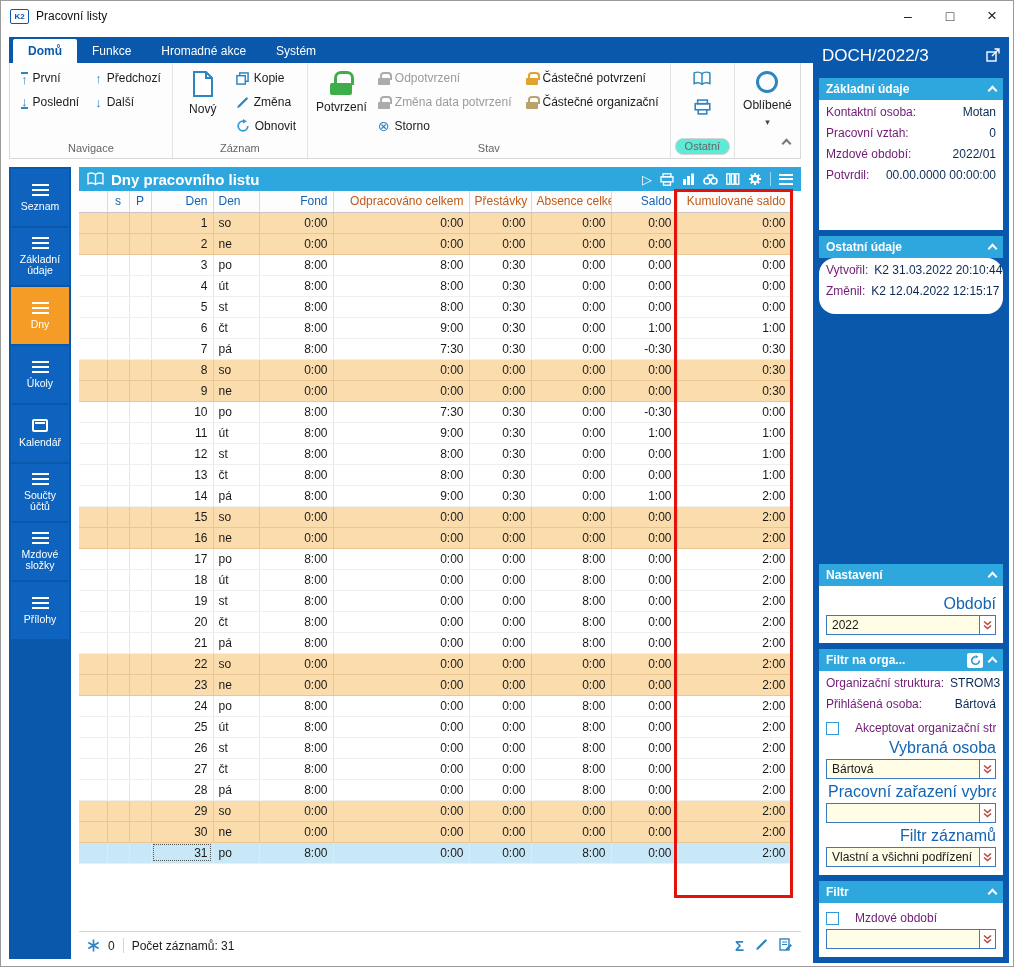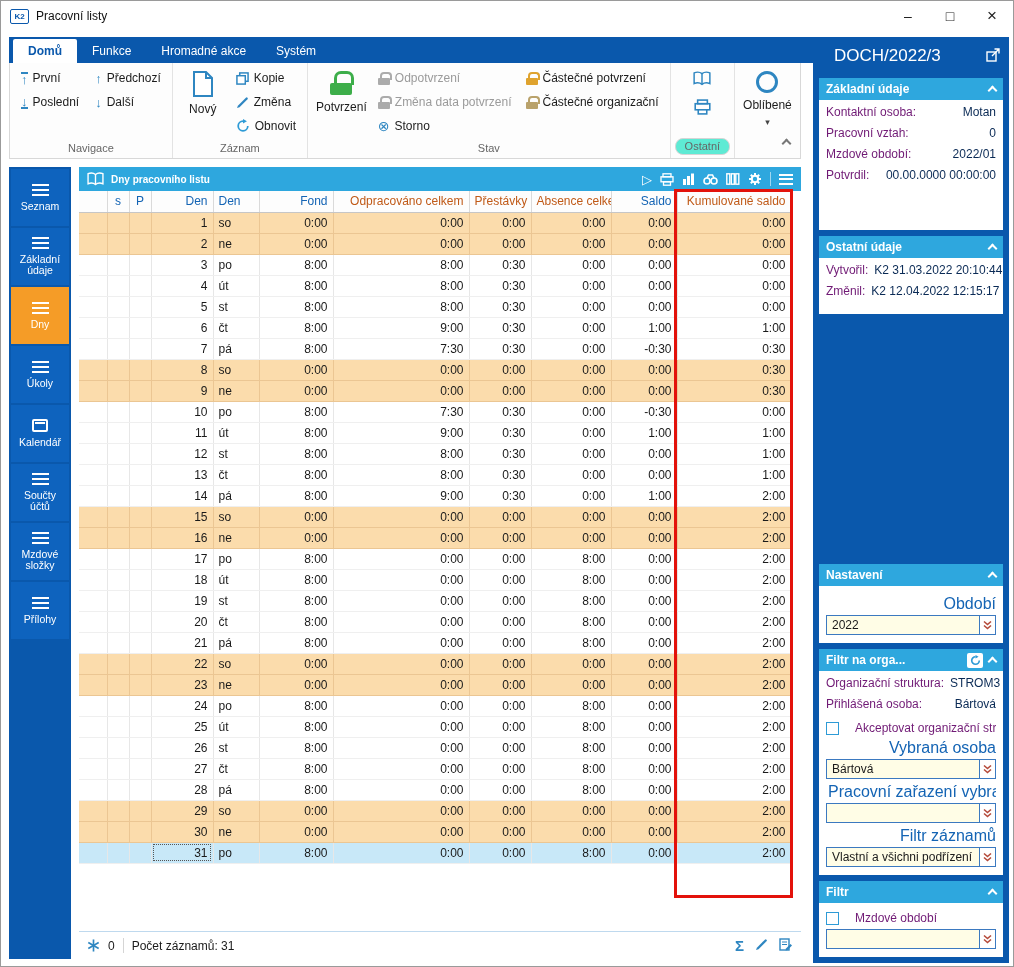--- a/index.html
+++ b/index.html
@@ -57,21 +57,21 @@
   .side-item { height:57px; margin-bottom:2px; background:#0E63BE; display:flex; flex-direction:column; align-items:center; justify-content:center; gap:5px; color:#fff; font-size:10.5px; text-align:center; line-height:11px; cursor:pointer; padding:2px; }
   .side-item.active { background:#F59C27; }
   .icon-lines { width:17px; height:12px; position:relative; display:inline-block; border-top:2px solid #fff; border-bottom:2px solid #fff; flex:none; }
   .icon-lines::before { content:""; position:absolute; left:0; right:0; top:3px; height:2px; background:#fff; }
   .icon-cal { width:16px; height:13px; border:2px solid #fff; border-radius:2px; position:relative; display:inline-block; flex:none; }
   .icon-cal::before { content:""; position:absolute; left:1px; right:1px; top:1px; height:2px; background:#fff; }
 
   
   .main { position:absolute; left:78px; top:166px; width:722px; height:792px; background:#fff; }
   .grid-titlebar { height:24px; background:#2EA7DE; display:flex; align-items:center; gap:7px; padding:0 8px; color:#fff; }
-  .grid-title { font-weight:bold; font-size:10px; }
+  .grid-title { font-weight:bold; font-size:15px; }
   .gt-icons { margin-left:auto; display:flex; align-items:center; gap:8px; }
   .gt-icons > * { display:flex; align-items:center; }
   .run-glyph { color:#fff; font-size:13px; line-height:13px; }
   .menu-lines { width:14px; height:11px; border-top:2px solid #fff; border-bottom:2px solid #fff; position:relative; display:inline-block; }
   .menu-lines::before { content:""; position:absolute; left:0; right:0; top:2.5px; height:2px; background:#fff; }
   .vdiv { width:1px; height:14px; background:rgba(255,255,255,.55); }
 
   table.grid { border-collapse:collapse; table-layout:fixed; width:712px; background:#fff; }
   th { height:21px; padding:0 5px; font-size:12px; font-weight:normal; background:#FDFDFD; border-right:1px solid #DADADA; border-bottom:1px solid #C6C6C6; white-space:nowrap; overflow:hidden; }
   .hdr-blue { color:#1464B4; } .hdr-orange { color:#C05A18; }
@@ -93,33 +93,33 @@
 
   .red-annotation { position:absolute; left:595px; top:22px; width:119px; height:709px; border:3px solid #E3120B; pointer-events:none; z-index:6; }
 
   .statusbar { position:absolute; left:0; right:0; bottom:0; height:28px; border-top:1px solid #BFD9EE; display:flex; align-items:center; gap:8px; padding:0 8px; background:#fff; }
   .sb-div { width:1px; height:15px; background:#D5D5D5; }
   .sb-right { margin-left:auto; display:flex; align-items:center; gap:11px; }
   .sigma { color:#2E86C1; font-size:15px; font-weight:bold; }
 
   
   .right-panel { position:absolute; left:812px; top:36px; width:196px; height:926px; background:#0A58AC; display:flex; flex-direction:column; padding:6px; gap:6px; }
-  .rp-title-row { display:flex; align-items:center; justify-content:space-between; padding:3px 3px 6px;margin-left:12px; }
+  .rp-title-row { display:flex; align-items:center; justify-content:space-between; padding:3px 3px 6px; }
   .rp-title { color:#fff; font-size:17px; }
   .section { flex:none; }
   .sec-header { height:22px; background:#2EA7DE; color:#fff; font-weight:bold; font-size:12px; display:flex; align-items:center; padding:0 7px; gap:6px; }
   .sec-header .chev { margin-left:auto; margin-top:3px; }
   .sec-header .chev.nl { margin-left:0; }
   .refresh-box { margin-left:auto; width:16px; height:15px; background:#fff; border-radius:2px; display:flex; align-items:center; justify-content:center; }
   .sec-body { background:#fff; padding:5px 7px 6px; }
   .fieldrow { display:flex; justify-content:space-between; align-items:baseline; height:21px; font-size:12px; gap:6px; }
   .flabel { color:#701a75; white-space:nowrap; }
   .fvalue { color:#0A2A55; text-align:right; white-space:nowrap; }
   .fvalue.bold { font-weight:normal; }
-  .body-zakladni { min-height:130px; } .body-ostatni { min-height:56px; }
+  .body-zakladni { min-height:130px; } .body-ostatni { min-height:56px;border-radius:16px; }
   .spacer { flex:1; }
   .sublabel { color:#1464B4; font-size:16px; margin:4px 0 2px 2px; white-space:nowrap; overflow:hidden;text-align:right; }
   .combo { height:20px; background:#FFFDE6; border:1px solid #3B79C0; display:flex; align-items:center; margin-bottom:2px; }
   .combo-value { flex:1; padding:0 5px; font-size:12px; color:#1a1a1a; white-space:nowrap; overflow:hidden; }
   .combo-btn { width:16px; height:100%; border-left:1px solid #3B79C0; background:#fff; display:flex; align-items:center; justify-content:center; }
   .checkrow { display:flex; align-items:center; gap:16px; margin:3px 0 4px; }
   .checkbox { width:13px; height:13px; background:#fff; border:1px solid #2E9BD6; flex:none; }
   .checkrow .flabel { overflow:hidden; white-space:nowrap; }
 </style>
 </head>

